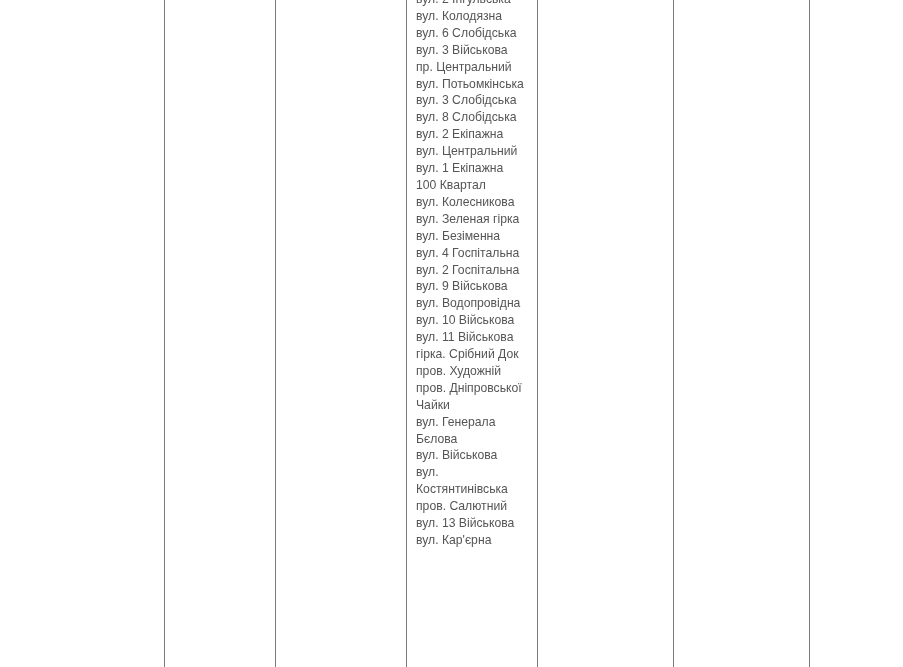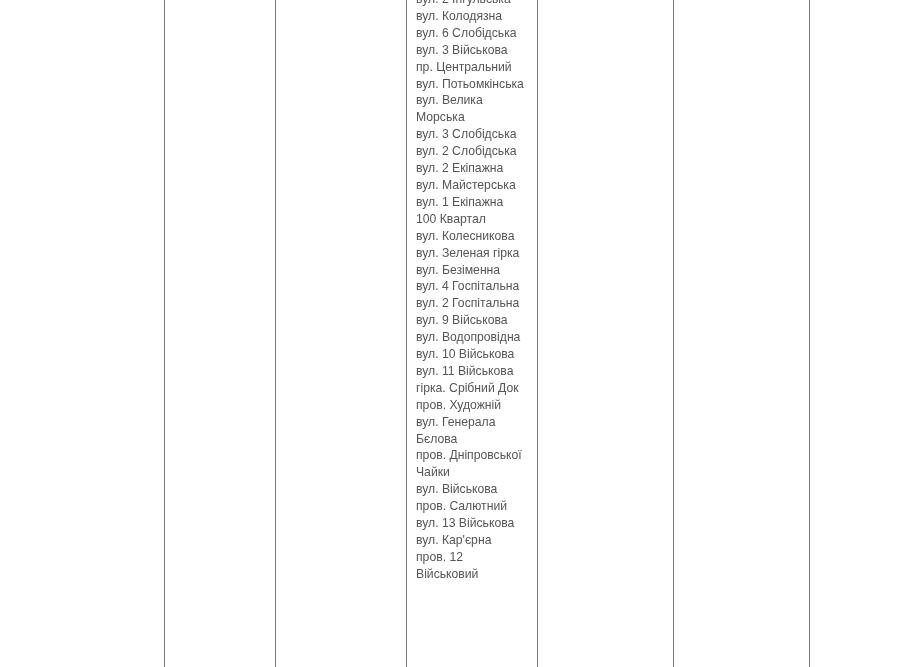--- a/index.html
+++ b/index.html
@@ -50,39 +50,38 @@
   <div class="col-border" style="left:633px"></div>
   <div class="col-border" style="left:769px"></div>
 
   <div class="cell">
     <span class="street">вул. 2 Інгульська</span>
     <span class="street">вул. Колодязна</span>
     <span class="street">вул. 6 Слобідська</span>
     <span class="street">вул. 3 Військова</span>
     <span class="street">пр. Центральний</span>
     <span class="street">вул. Потьомкінська</span>
-    <span class="street">вул. Велика Морська</span>
     <span class="street">вул. 3 Слобідська</span>
-    <span class="street">вул. 2 Слобідська</span>
+    <span class="street">вул. 8 Слобідська</span>
     <span class="street">вул. 2 Екіпажна</span>
-    <span class="street">вул. Майстерська</span>
+    <span class="street">вул. Центральний</span>
     <span class="street">вул. 1 Екіпажна</span>
     <span class="street">100 Квартал</span>
     <span class="street">вул. Колесникова</span>
     <span class="street">вул. Зеленая гірка</span>
     <span class="street">вул. Безіменна</span>
     <span class="street">вул. 4 Госпітальна</span>
     <span class="street">вул. 2 Госпітальна</span>
     <span class="street">вул. 9 Військова</span>
     <span class="street">вул. Водопровідна</span>
     <span class="street">вул. 10 Військова</span>
     <span class="street">вул. 11 Військова</span>
     <span class="street">гірка. Срібний Док</span>
     <span class="street">пров. Художній</span>
+    <span class="street">пров. Дніпровської Чайки</span>
     <span class="street">вул. Генерала Бєлова</span>
-    <span class="street">пров. Дніпровської Чайки</span>
     <span class="street">вул. Військова</span>
+    <span class="street">вул. Костянтинівська</span>
     <span class="street">пров. Салютний</span>
     <span class="street">вул. 13 Військова</span>
     <span class="street">вул. Кар'єрна</span>
-    <span class="street">пров. 12 Військовий</span>
   </div>
 </div>
 
 </body></html>

